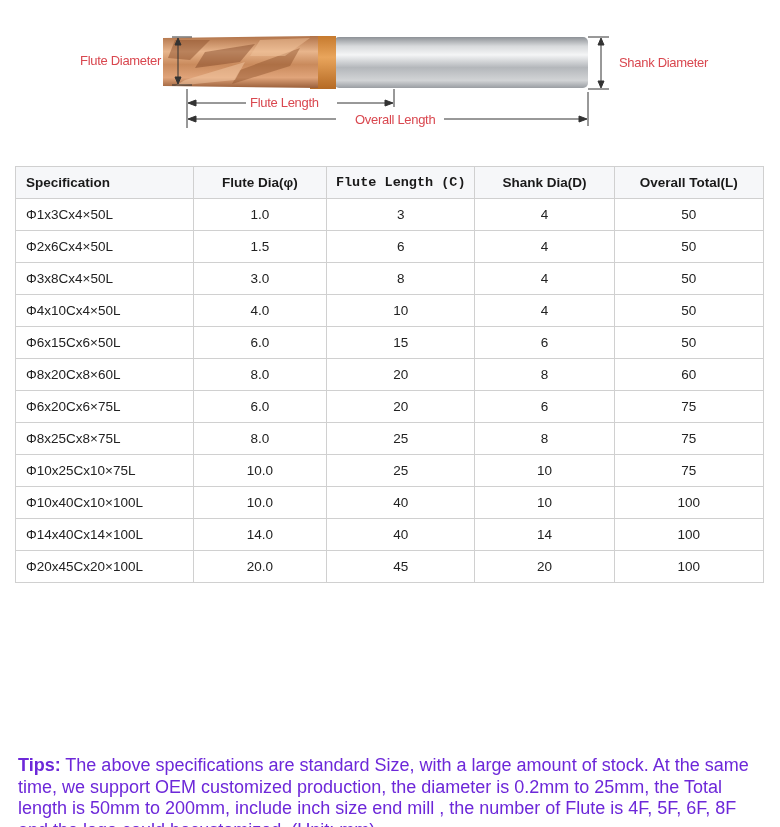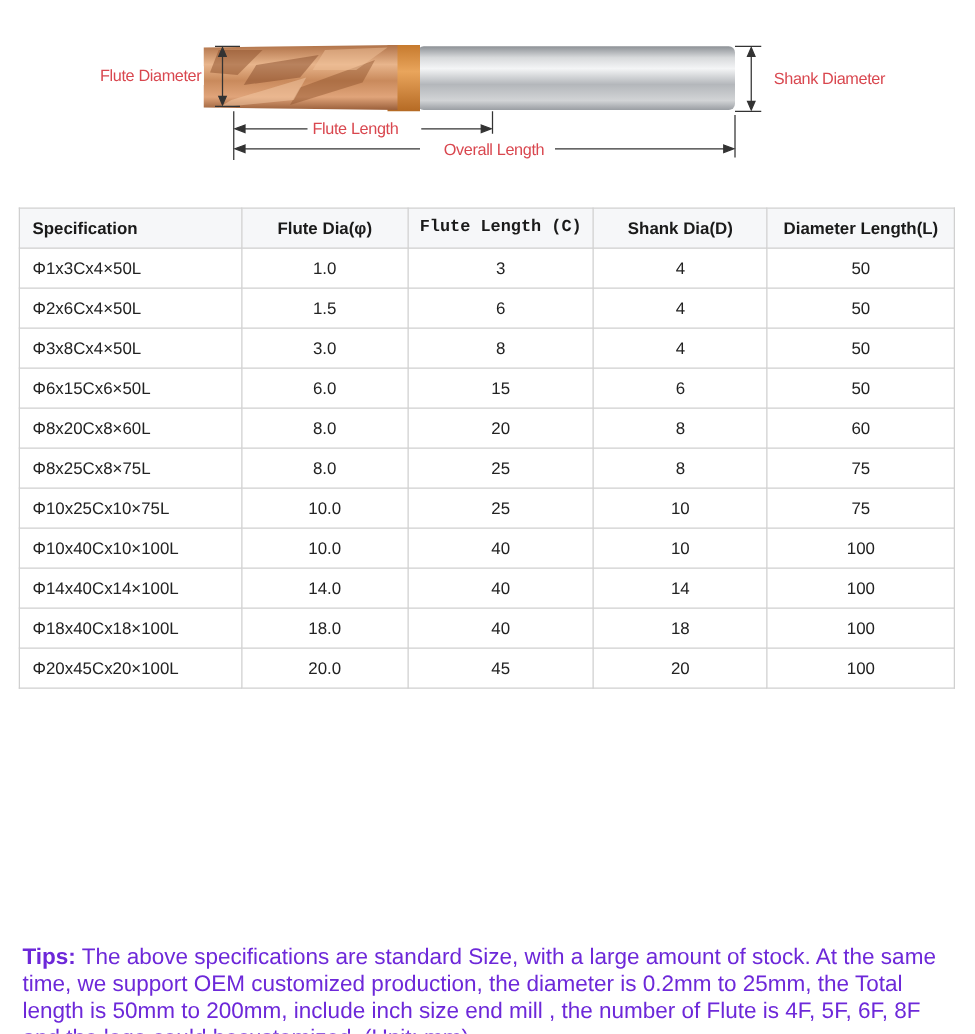--- a/index.html
+++ b/index.html
@@ -94,21 +94,21 @@
   <span class="lbl" style="left:341px;top:112px;margin-left:12px;">Overall Length</span>
 </div>
 
 <table>
   <thead>
     <tr>
       <th class="first c1">Specification</th>
       <th class="c2">Flute Dia(φ)</th>
       <th class="c3">Flute Length (C)</th>
       <th class="c4">Shank Dia(D)</th>
-      <th class="c5">Diameter Length(L)</th>
+      <th class="c5">Overall Total(L)</th>
     </tr>
   </thead>
   <tbody id="tbody">
       <tr>
         <td class="first">Φ1x3Cx4×50L</td>
         <td>1.0</td>
         <td>3</td>
         <td>4</td>
         <td>50</td>
       </tr>
@@ -120,32 +120,46 @@
         <td>50</td>
       </tr>
       <tr>
         <td class="first">Φ3x8Cx4×50L</td>
         <td>3.0</td>
         <td>8</td>
         <td>4</td>
         <td>50</td>
       </tr>
       <tr>
+        <td class="first">Φ4x10Cx4×50L</td>
+        <td>4.0</td>
+        <td>10</td>
+        <td>4</td>
+        <td>50</td>
+      </tr>
+      <tr>
         <td class="first">Φ6x15Cx6×50L</td>
         <td>6.0</td>
         <td>15</td>
         <td>6</td>
         <td>50</td>
       </tr>
       <tr>
         <td class="first">Φ8x20Cx8×60L</td>
         <td>8.0</td>
         <td>20</td>
         <td>8</td>
         <td>60</td>
+      </tr>
+      <tr>
+        <td class="first">Φ6x20Cx6×75L</td>
+        <td>6.0</td>
+        <td>20</td>
+        <td>6</td>
+        <td>75</td>
       </tr>
       <tr>
         <td class="first">Φ8x25Cx8×75L</td>
         <td>8.0</td>
         <td>25</td>
         <td>8</td>
         <td>75</td>
       </tr>
       <tr>
         <td class="first">Φ10x25Cx10×75L</td>
@@ -162,27 +176,20 @@
         <td>100</td>
       </tr>
       <tr>
         <td class="first">Φ14x40Cx14×100L</td>
         <td>14.0</td>
         <td>40</td>
         <td>14</td>
         <td>100</td>
       </tr>
       <tr>
-        <td class="first">Φ18x40Cx18×100L</td>
-        <td>18.0</td>
-        <td>40</td>
-        <td>18</td>
-        <td>100</td>
-      </tr>
-      <tr>
         <td class="first">Φ20x45Cx20×100L</td>
         <td>20.0</td>
         <td>45</td>
         <td>20</td>
         <td>100</td>
       </tr>
     </tbody>
 </table>
 
 <div class="tips">

